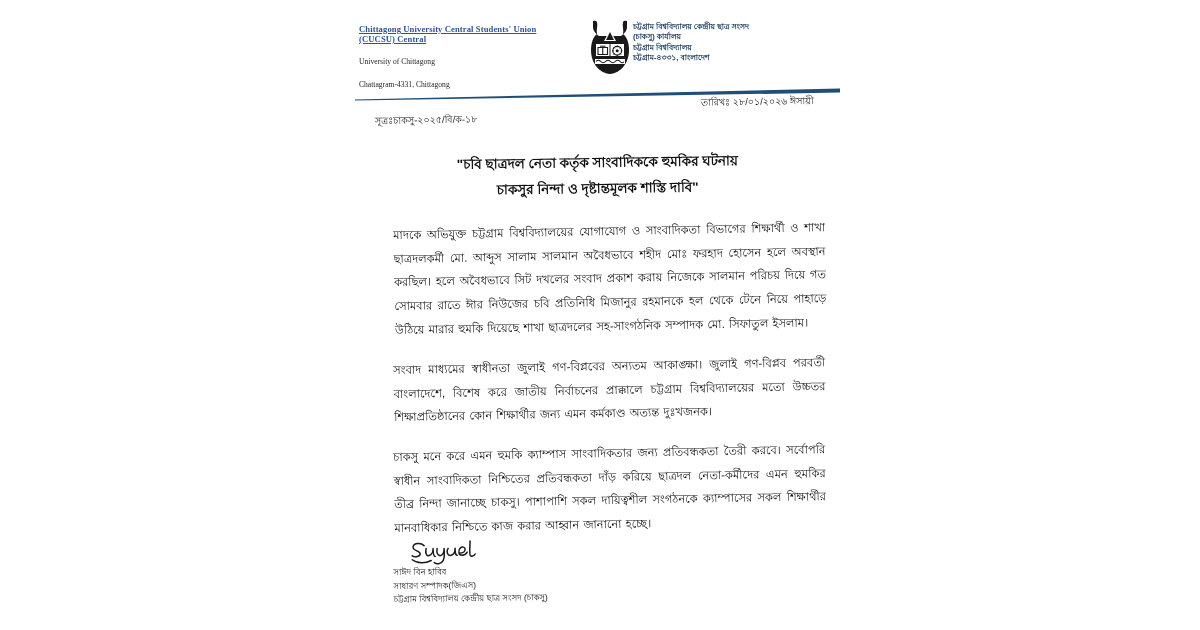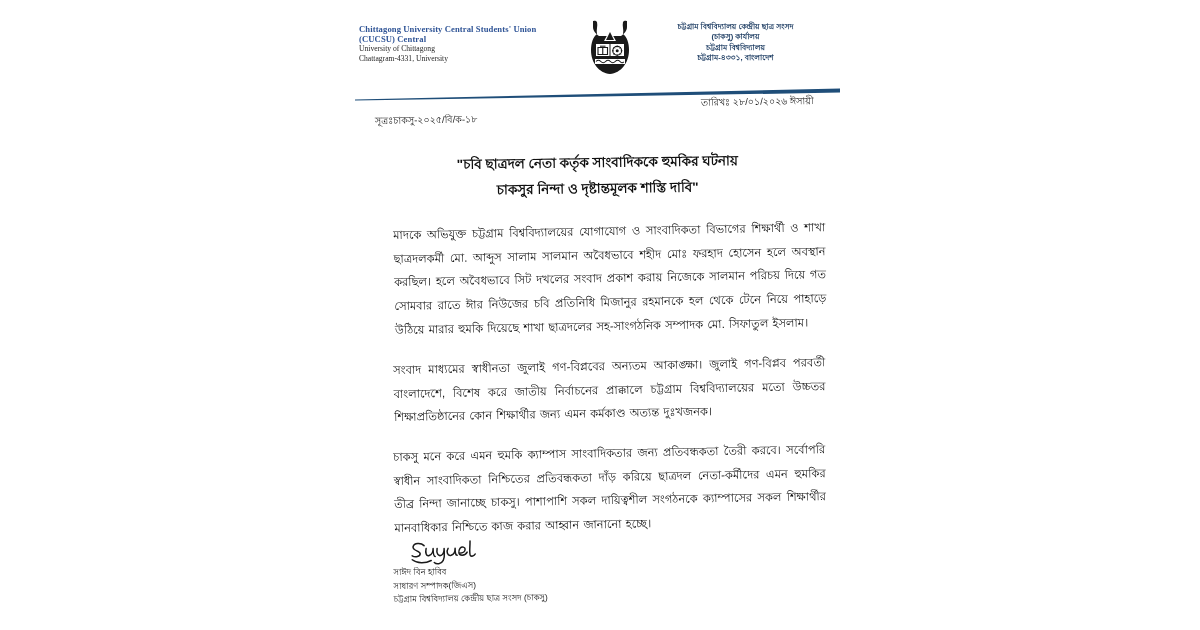--- a/index.html
+++ b/index.html
@@ -45,43 +45,44 @@
     top: 12px;
     width: 215px;
     line-height: 1.17;
   }
   .lh-left .org-en {
     color: #2f5496;
     font-weight: bold;
     font-size: 8.6px;
     letter-spacing: .1px;
     display: block;
+    text-decoration: underline;
   }
   .lh-left .addr-en {
     color: #262626;
     font-size: 7.6px;
     display: block;
-    margin-top: 1px;
+    margin-top: 14px;
   }
 
   .lh-crest {
     position: absolute;
     left: 232px;
     top: 5px;
     width: 46px;
     height: 60px;
   }
   .lh-crest svg { display: block; }
 
   .lh-right {
     position: absolute;
     right: 2px;
     top: 10px;
     width: 205px;
-    text-align: center;
+    text-align: left;
     line-height: 1.35;
   }
   .lh-right span {
     display: block;
     color: #17375e;
     font-size: 7.6px;
     font-family: "Liberation Sans", "DejaVu Sans", sans-serif;
     font-weight: bold;
   }
 
@@ -191,21 +192,21 @@
 
 <div class="page">
   <div class="doc">
 
     <div class="letterhead">
 
       <div class="lh-left">
         <span class="org-en">Chittagong University Central Students' Union</span>
         <span class="org-en">(CUCSU) Central</span>
         <span class="addr-en">University of Chittagong</span>
-        <span class="addr-en">Chattagram-4331, University</span>
+        <span class="addr-en">Chattagram-4331, Chittagong</span>
       </div>
 
       <div class="lh-crest">
         <svg width="46" height="60" viewBox="0 0 46 60" aria-hidden="true">
           <path d="M6 4 C6 4 9 3 10 5 C11 9 9 13 10 17 C6 20 4 26 4 33 C4 46 12 56 23 57 C34 56 42 46 42 33 C42 26 40 20 36 17 C37 13 35 9 36 5 C37 3 40 4 40 4 L40 10 C40 14 37 17 34 19 L12 19 C9 17 6 14 6 10 Z" fill="#1a1a1a"></path>
           <path d="M23 13 L17 24 L29 24 Z" fill="#ffffff"></path>
           <path d="M23 15 L19 23 L27 23 Z" fill="#1a1a1a"></path>
           <rect x="9" y="27" width="13.5" height="12" fill="#ffffff"></rect>
           <rect x="23.5" y="27" width="13.5" height="12" fill="#ffffff"></rect>
           <path d="M11 30.5 h9.5 v7 h-9.5 z" fill="none" stroke="#1a1a1a" stroke-width="1.1"></path>

